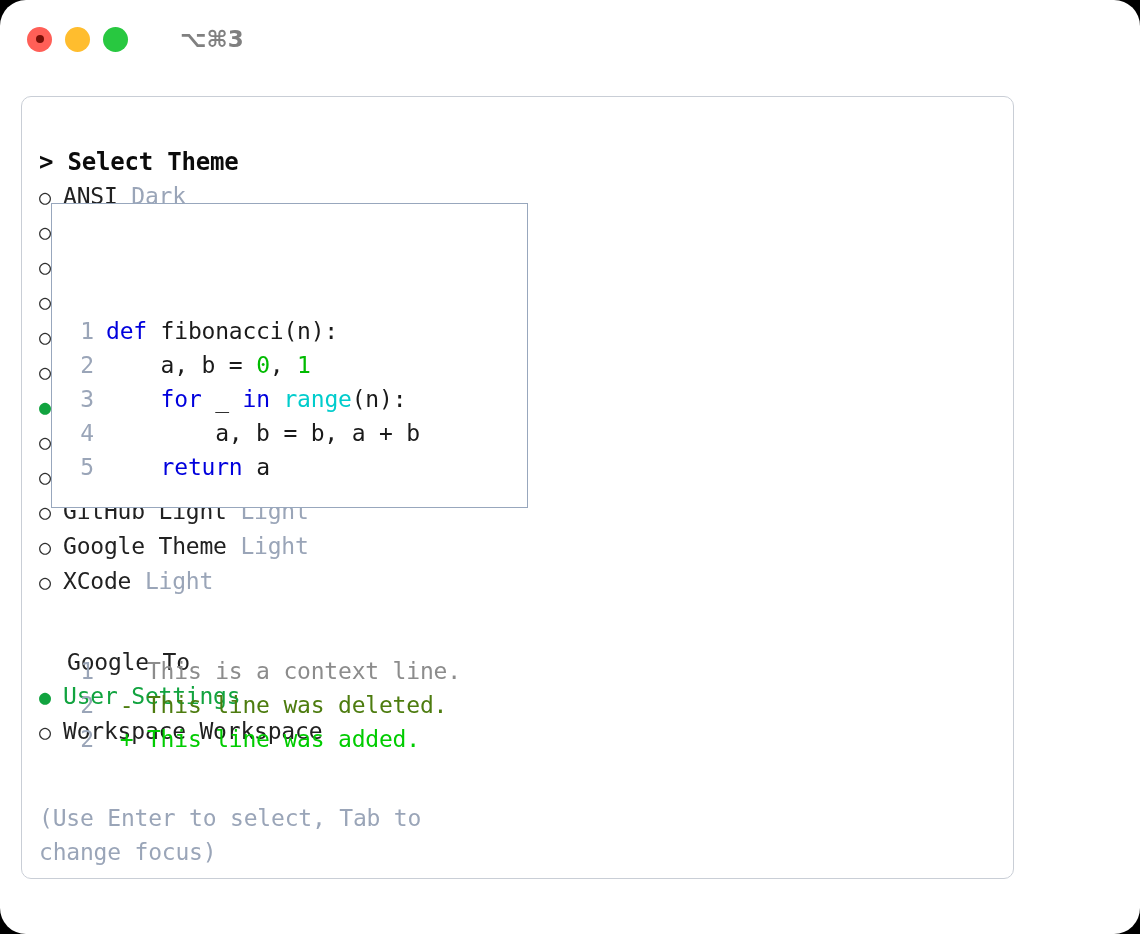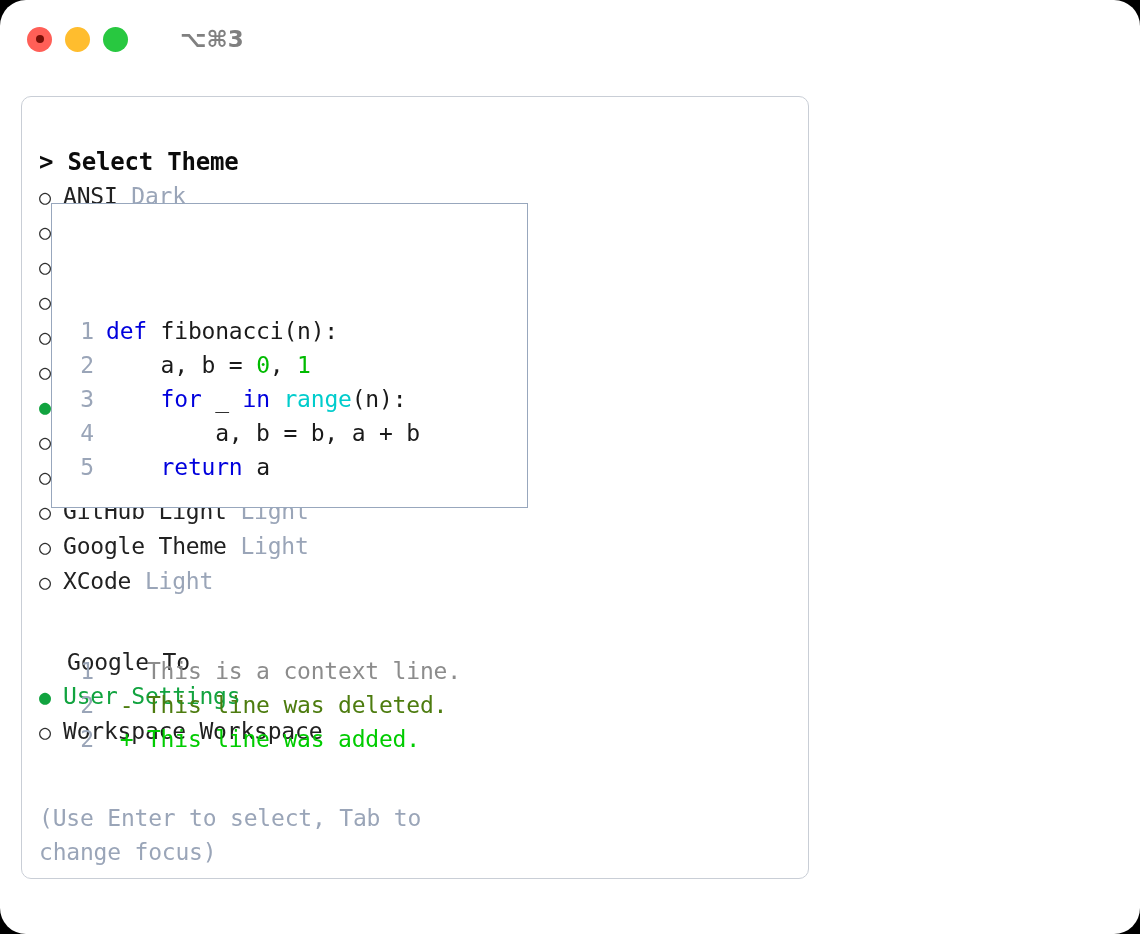--- a/index.html
+++ b/index.html
@@ -60,21 +60,21 @@
     font-size: 23px;
     letter-spacing: 0px;
     font-family: "DejaVu Sans", "Liberation Sans", sans-serif;
     font-weight: 600;
   }
 
   
   .panel {
     position: absolute;
     left: 21px; top: 96px;
-    width: 788px;
+    width: 993px;
     height: 783px;
     border: 1.4px solid #c9ced6;
     border-radius: 10px;
     box-sizing: border-box;
   }
 
   .columns {
     position: absolute;
     left: 0; top: 0;
     width: 100%; height: 100%;

